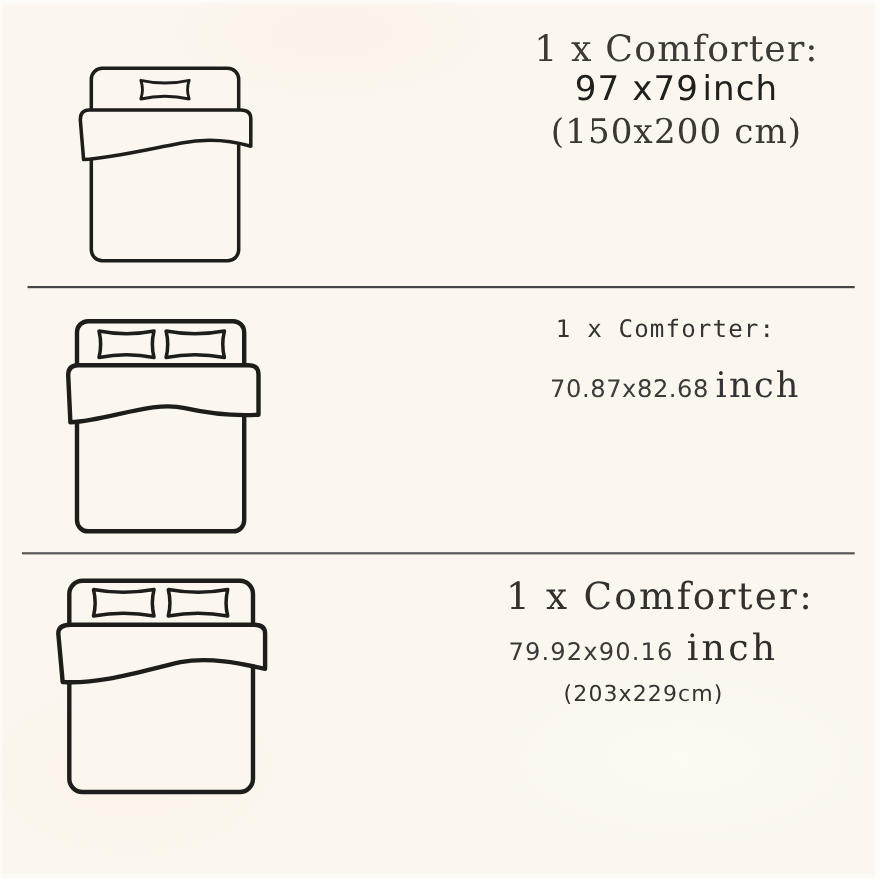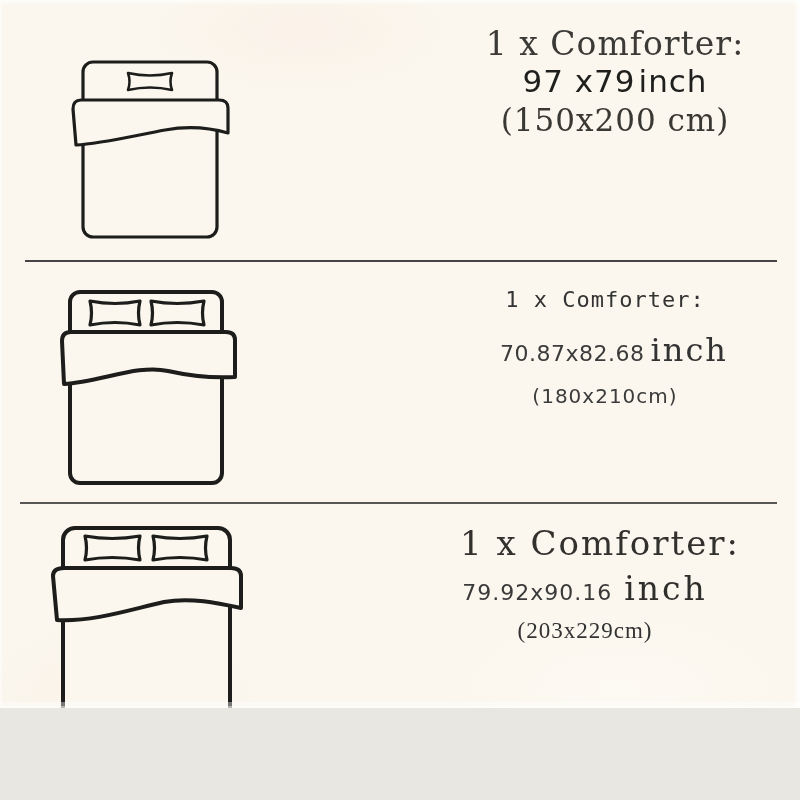--- a/index.html
+++ b/index.html
@@ -3,21 +3,21 @@
 <meta charset="utf-8">
 <style>
   :root{
     --bg:#fbf7ee;
     --line:#1d1d1b;
     --divider:#454545;
     --text:#2e2d2b;
   }
   html,body{margin:0;padding:0;background:#e9e7e2;}
   .canvas{
-    position:relative;width:800px;height:708px;margin:0 auto;
+    position:relative;width:800px;height:800px;margin:0 auto;
     background:
       radial-gradient(220px 90px at 300px 30px, rgba(250,236,228,.5), rgba(250,236,228,0) 70%),
       radial-gradient(200px 120px at 120px 700px, rgba(249,236,226,.45), rgba(249,236,226,0) 70%),
       radial-gradient(260px 120px at 620px 690px, rgba(253,250,244,.8), rgba(253,250,244,0) 70%),
       var(--bg);
     overflow:hidden;
     font-family:"DejaVu Sans","Liberation Sans",sans-serif;
     color:var(--text);
   }
   .canvas::after{
@@ -55,21 +55,21 @@
   .s2-size{left:424px;top:331px;width:380px;}
   .s2-size .num{font-size:22px;color:#3b3b3b;letter-spacing:.5px;}
   .s2-size .unit{font-size:32px;letter-spacing:2px;color:#333;margin-left:6px;}
   .s2-cm{left:415px;top:384px;width:380px;font-size:20px;letter-spacing:1px;color:#3b3b3b;}
 
   
   .s3-title{left:400px;top:523px;width:400px;font-size:34px;letter-spacing:2px;color:#33312e;}
   .s3-size{left:395px;top:569px;width:380px;text-align:right;}
   .s3-size .num{font-size:22px;color:#3a3a3a;letter-spacing:1px;}
   .s3-size .unit{font-size:33px;letter-spacing:3px;color:#2f2e2c;margin-left:12px;}
-  .s3-cm{left:395px;top:618px;width:380px;font-size:23px;letter-spacing:1px;color:#333;font-family:Liberation Serif, serif;}
+  .s3-cm{left:395px;top:618px;width:380px;font-size:20px;letter-spacing:1px;color:#333;}
 </style>
 </head>
 <body>
 
 <div class="canvas">
 
   <svg class="bed" style="left:55px;top:50px;" width="185" height="195" viewBox="0 0 185 195" aria-hidden="true">
     <rect class="bed-line w-mid" x="28" y="12" width="134" height="175" rx="10"></rect>
     <path class="bed-line w-thin" d="M 73,23 Q 95,28 117,23 Q 114,31.5 117,40 Q 95,35 73,40 Q 76,31.5 73,23 Z"></path>
     <path class="bed-line w-mid" d="M 26,50 L 164,50 Q 173,50 173,58 L 173,83 C 156,78 136,75 110,80 C 78,86 44,94 21,95 L 18,59 Q 18,50 26,50 Z"></path>
@@ -89,21 +89,20 @@
     <path class="bed-line w-mid" d="M 40,18 Q 65,23 90,18 Q 87,30 90,42 Q 65,37 40,42 Q 43,30 40,18 Z"></path>
     <path class="bed-line w-mid" d="M 101,18 Q 127,23 154,18 Q 151,30 154,42 Q 127,37 101,42 Q 104,30 101,18 Z"></path>
     <path class="bed-line w-thick" d="M 21,49 L 176,49 Q 185,49 185,57 L 185,94 C 168,95 145,94 118,88 C 88,81 50,99 14,101 L 12,58 Q 12,49 21,49 Z"></path>
   </svg>
 
   <div class="txtline mono s2-title">1 x Comforter:</div>
   <div class="txtline sizeline s2-size">
     <span class="num">70.87x82.68</span>
       <span class="unit serif">inch</span>
   </div>
-  <div class="txtline s2-cm">(180x210cm)</div>
 
   <div class="divider d2"></div>
 
   <svg class="bed" style="left:42px;top:518px;" width="210" height="212" viewBox="0 0 210 212" aria-hidden="true">
     <rect class="bed-line w-thick" x="21" y="10" width="167" height="192" rx="12"></rect>
     <path class="bed-line w-mid" d="M 43,18 Q 70,23 98,18 Q 95,30 98,42 Q 70,37 43,42 Q 46,30 43,18 Z"></path>
     <path class="bed-line w-mid" d="M 111,18 Q 138,23 165,18 Q 162,30 165,42 Q 138,37 111,42 Q 114,30 111,18 Z"></path>
     <path class="bed-line w-thick" d="M 22,50 L 189,50 Q 199,50 199,58 L 199,90 C 176,85 148,79 122,84 C 90,91 52,104 15,102 L 11,58 Q 11,50 22,50 Z"></path>
   </svg>
 

